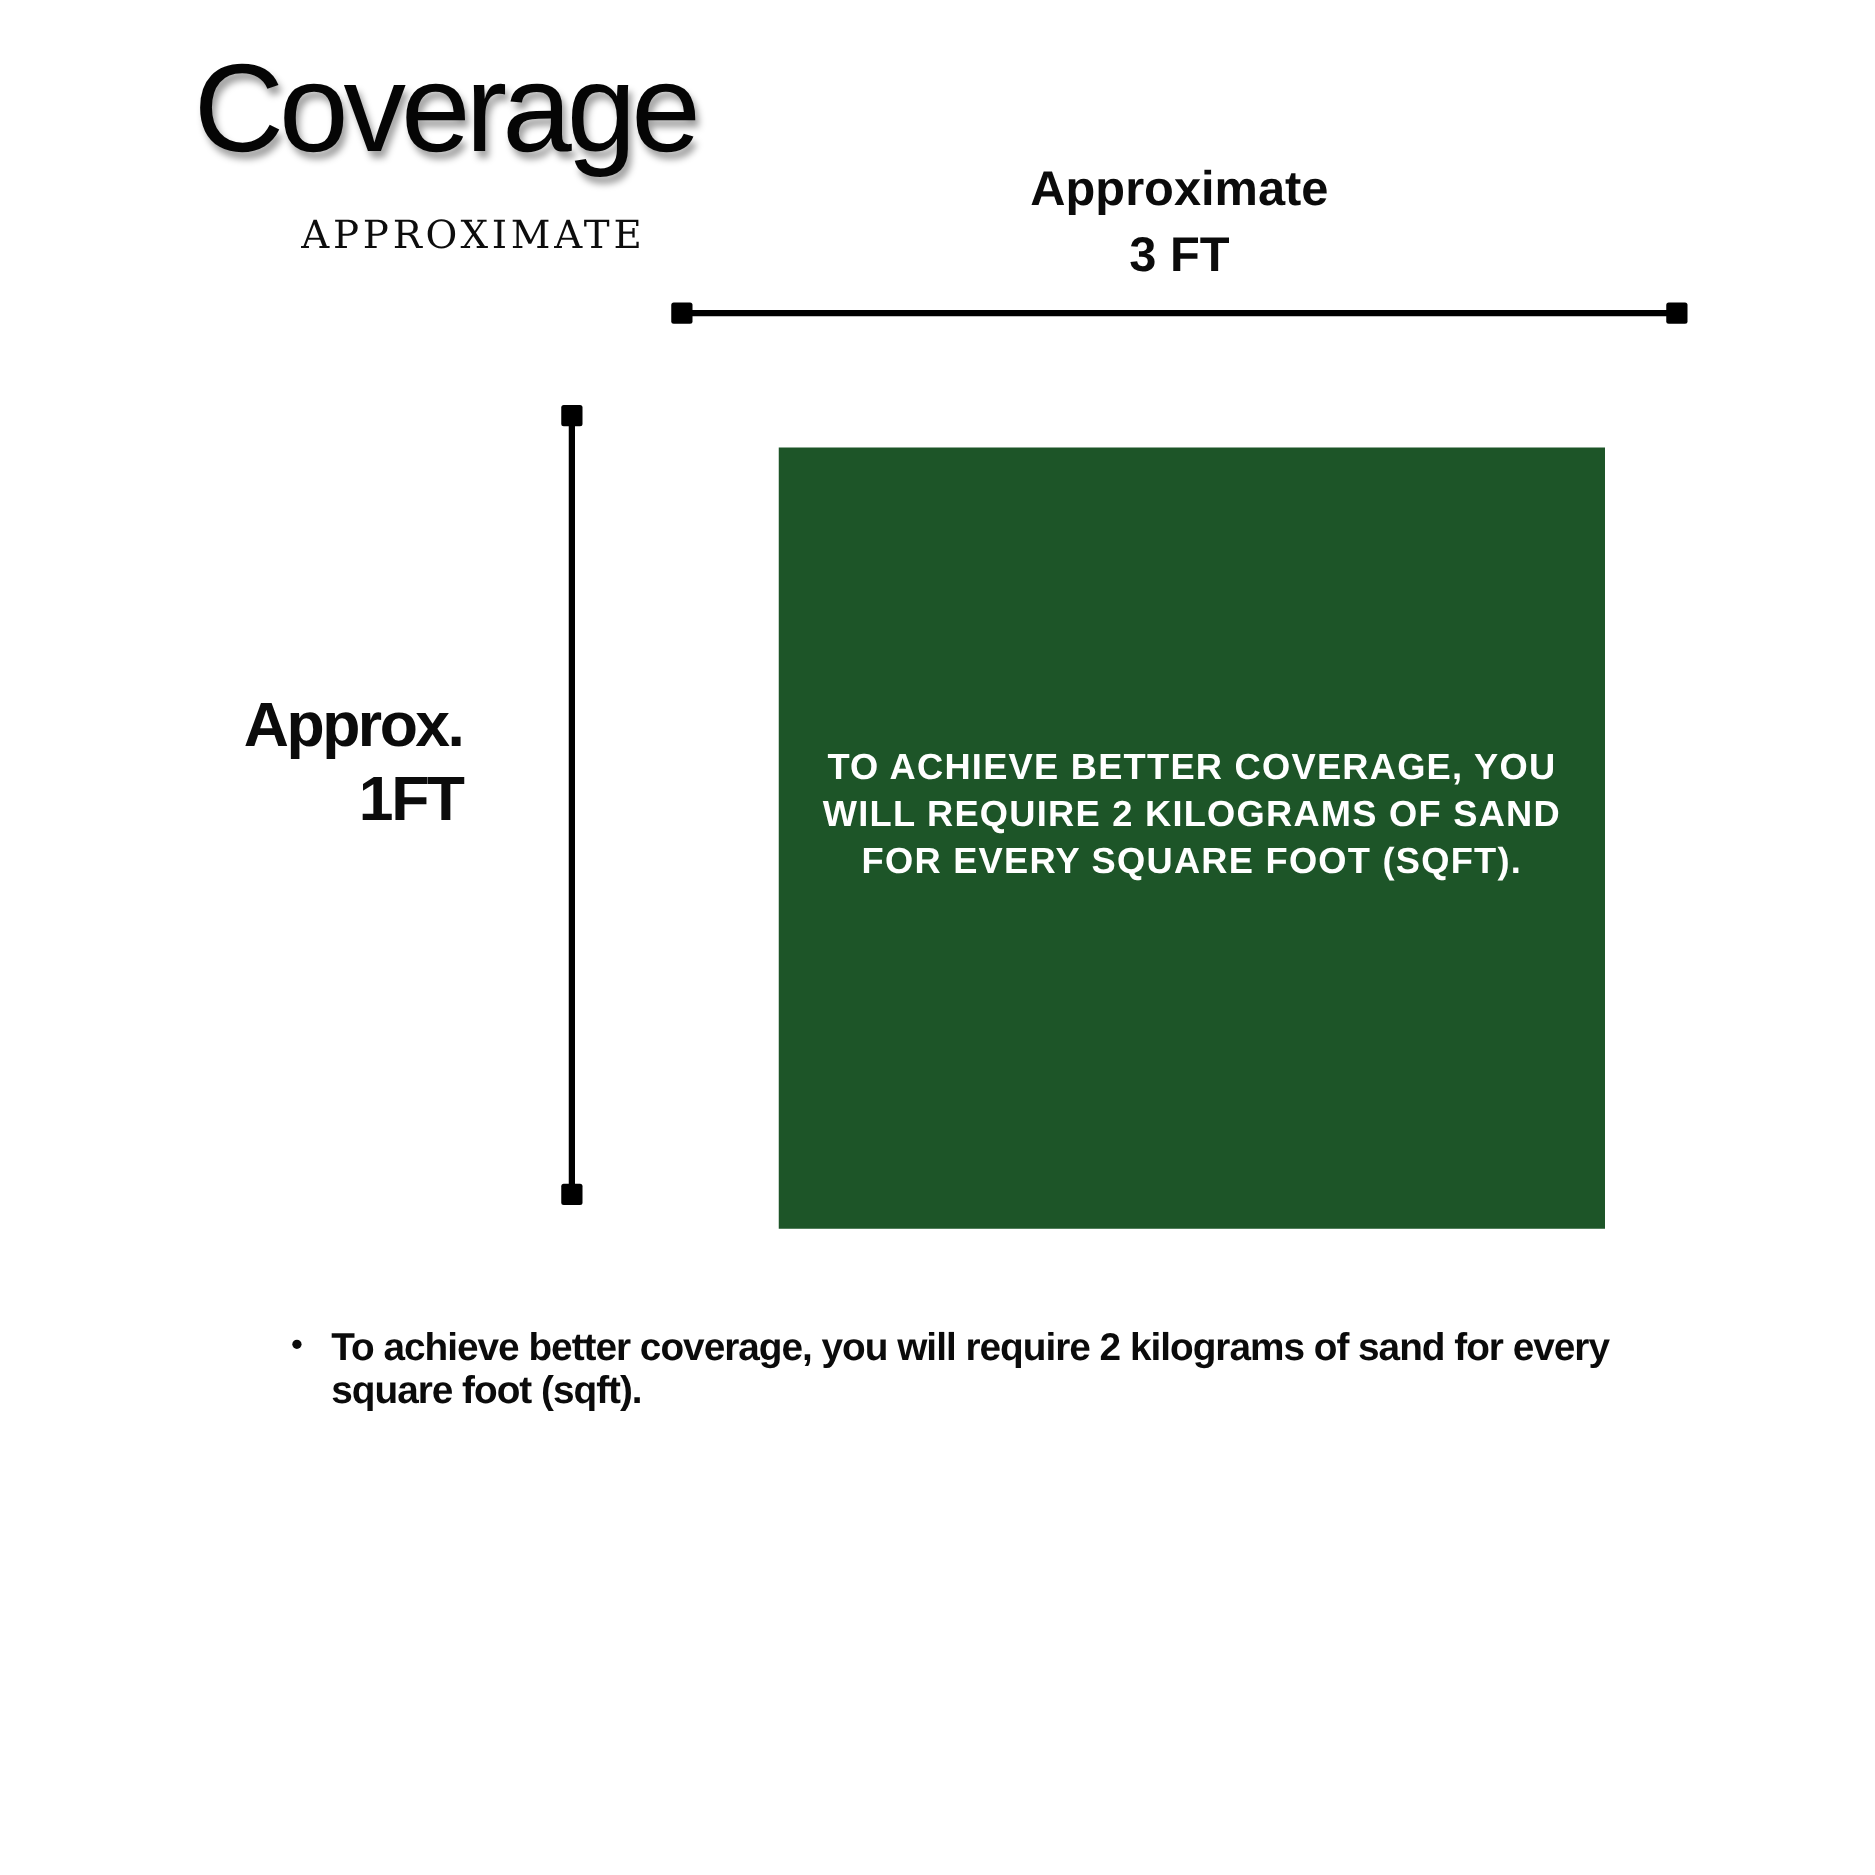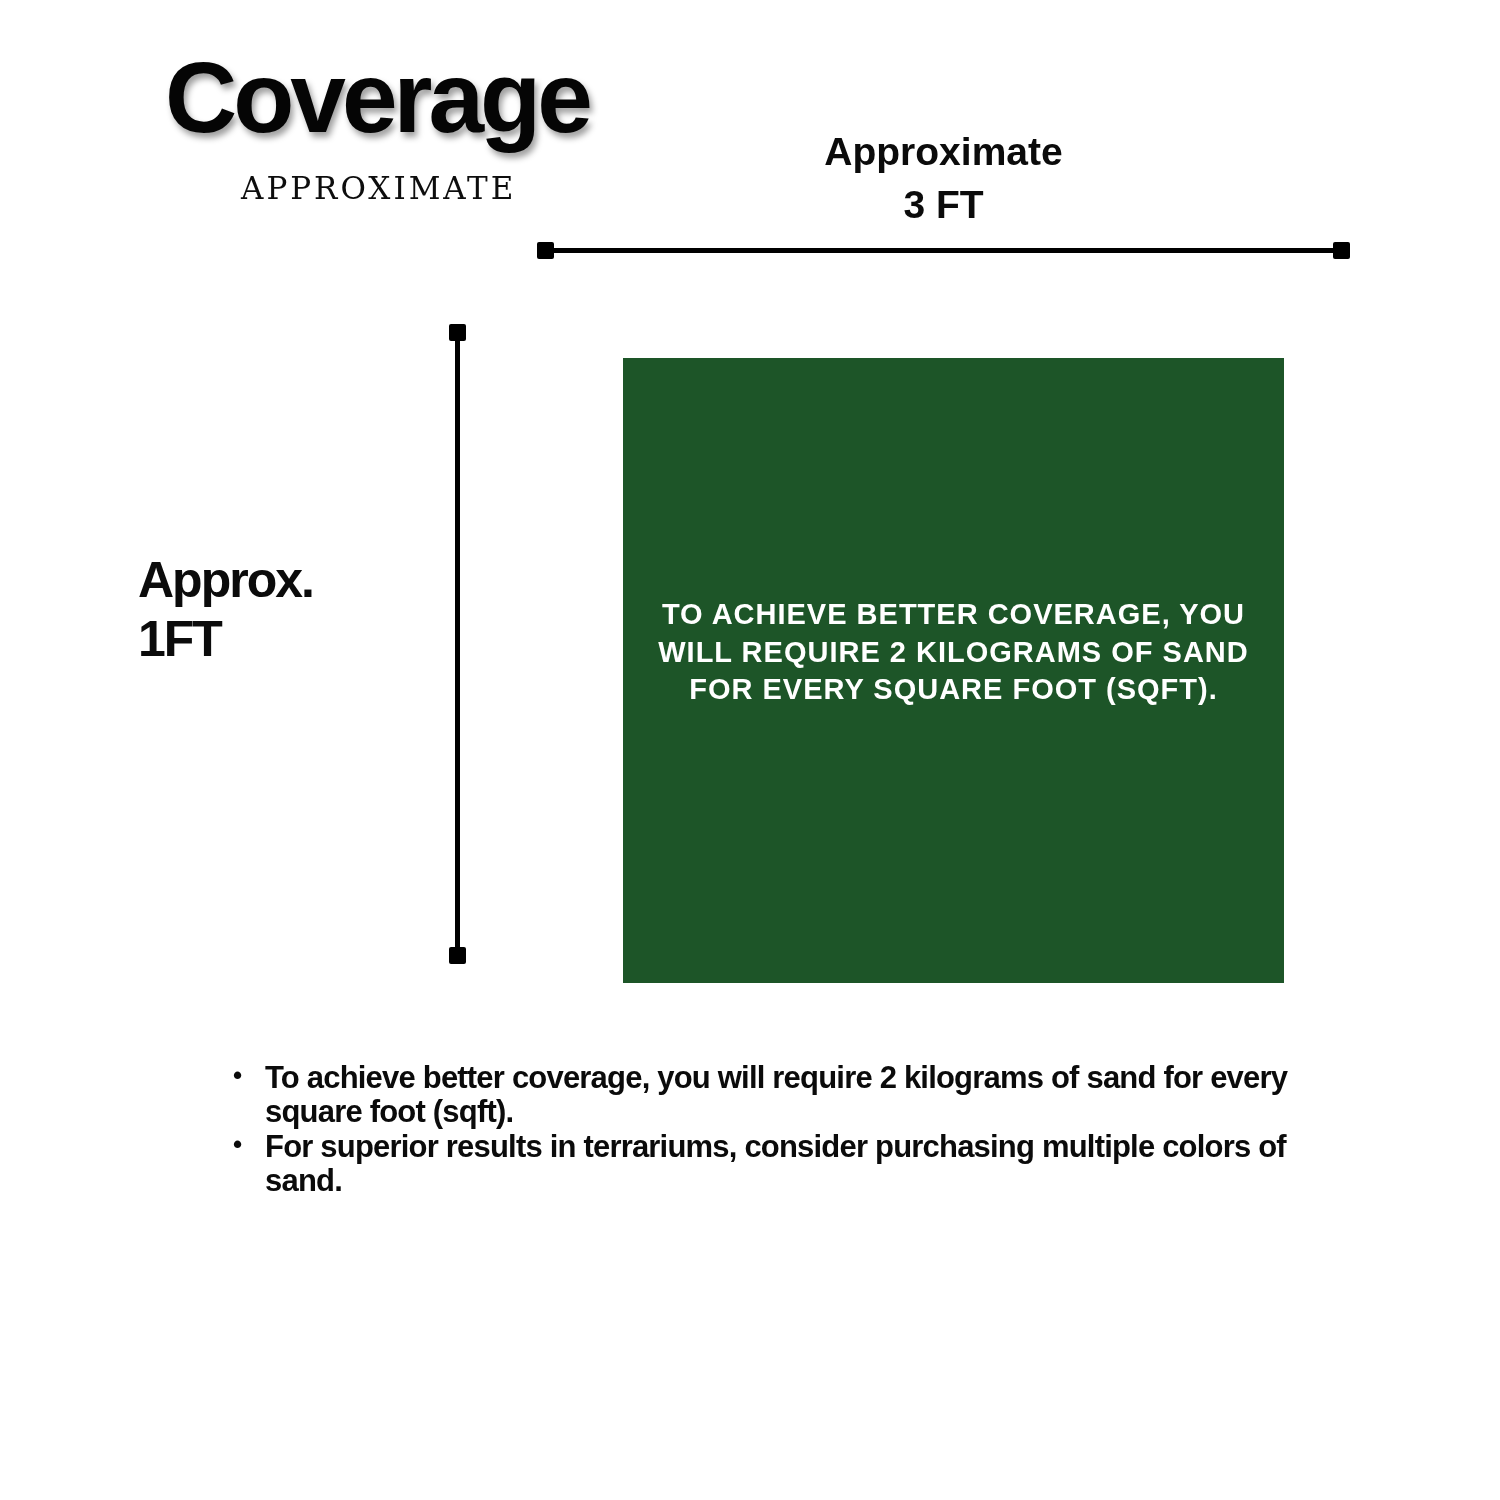--- a/index.html
+++ b/index.html
@@ -13,23 +13,23 @@
     overflow: hidden;
     font-family: "Liberation Sans", sans-serif;
     color: #000000;
   }
 
   
   .title {
     position: absolute;
     left: 155px;
     top: 37px;
-    margin: 10px;
+    margin: 0;
     font-size: 100px;
-    font-weight: bold;
+    font-weight: normal;
     letter-spacing: -4px;
     line-height: 1;
     color: #050505;
     text-shadow: 3px 5px 6px rgba(0,0,0,0.38);
   }
   .subtitle {
     position: absolute;
     left: 241px;
     top: 170px;
     font-family: "DejaVu Serif", serif;
@@ -67,21 +67,21 @@
   }
   .h-line .cap-left  { left: -8px;  top: -6px; }
   .h-line .cap-right { right: -8px; top: -6px; }
 
   
   .left-dim-label {
     position: absolute;
     left: 138px;
     top: 551px;
     width: 232px;
-    text-align: left;
+    text-align: right;
     font-size: 50px;
     font-weight: bold;
     letter-spacing: -2px;
     line-height: 1.17;
     color: #0b0b0b;
   }
   .v-line {
     position: absolute;
     left: 455px;
     top: 331px;
@@ -170,16 +170,15 @@
     <span class="endcap cap-top"></span>
     <span class="endcap cap-bottom"></span>
   </div>
 
   <div class="green-square" style="background-color: rgb(29, 85, 40);">
     <p class="square-text" style="color: rgb(255, 255, 255);">TO ACHIEVE BETTER COVERAGE, YOU WILL REQUIRE 2 KILOGRAMS OF SAND FOR EVERY SQUARE FOOT (SQFT).</p>
   </div>
 
   <ul class="notes">
     <li class="note">To achieve better coverage, you will require 2 kilograms of sand for every square foot (sqft).</li>
-    <li class="note">For superior results in terrariums, consider purchasing multiple colors of sand.</li>
   </ul>
 
 </div>
 
 </body></html>

